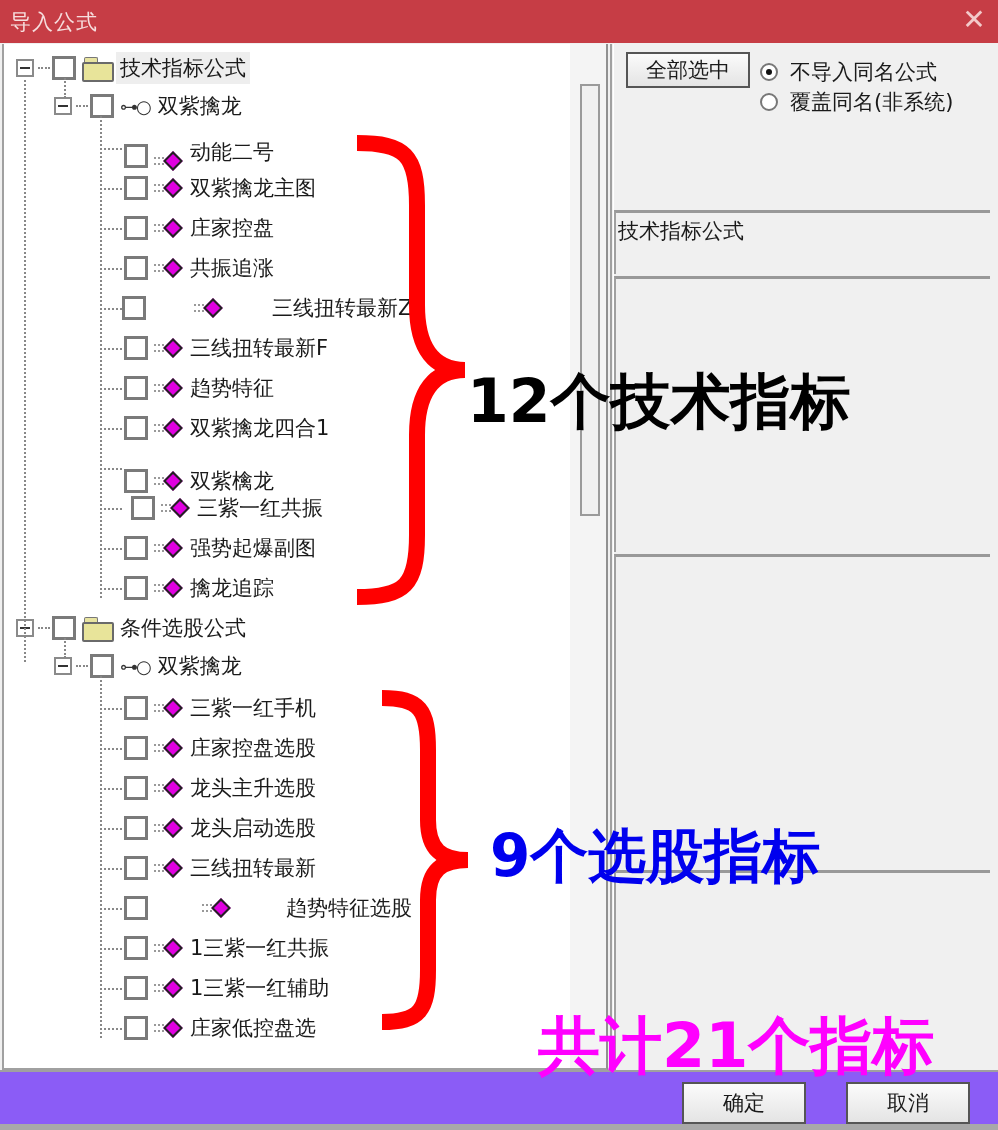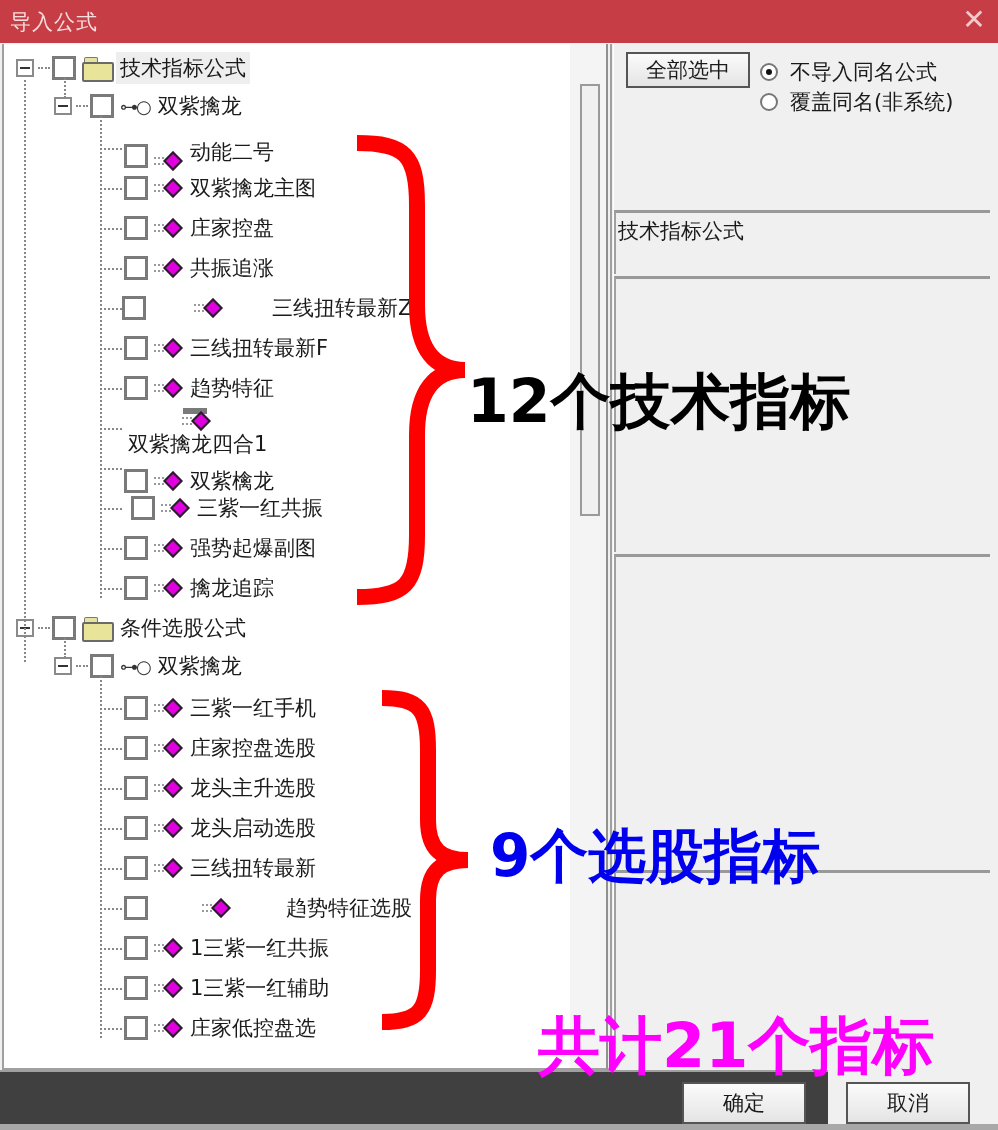--- a/index.html
+++ b/index.html
@@ -34,21 +34,21 @@
 
   .right-panel { position: absolute; left: 610px; top: 44px; width: 388px; height: 1026px; background: #f0f0f0; }
   .right-panel .sep-left { position: absolute; left: 0; top: 0; width: 4px; height: 1026px; border-left: 2px solid #a0a0a0; border-right: 1px solid #fff; }
   .btn { position: absolute; background: linear-gradient(#fbfbfb, #e4e4e4); border: 2px solid #555; font-size: 21px; text-align: center; cursor: pointer; color: #1a1a1a; }
   .radio-row { position: absolute; display: flex; align-items: center; font-size: 21px; }
   .radio { width: 18px; height: 18px; border-radius: 50%; border: 2px solid #777; background: #fff; margin-right: 12px; position: relative; cursor: pointer; }
   .radio.on::after { content: ""; position: absolute; left: 4px; top: 4px; width: 6px; height: 6px; border-radius: 50%; background: #111; }
   .box { position: absolute; left: 4px; width: 376px; border-top: 3px solid #999; border-left: 2px solid #a0a0a0; background: #f0f0f0; }
   .box .inner { font-size: 21px; padding: 4px 2px; }
 
-  .bottom-bar { position: absolute; left: 0; top: 1070px; width: 828px; height: 60px; background: #404040; border-top: 2px solid #a0a0a0; }
+  .bottom-bar { position: absolute; left: 0; top: 1070px; width: 998px; height: 60px; background: #8b5cf6; border-top: 2px solid #a0a0a0; }
   .bottom-bar .edge { position: absolute; left: 0; bottom: 0; width: 998px; height: 6px; background: #a8a8a8; }
 
   .anno { position: absolute; font-family: "DejaVu Sans", sans-serif; font-weight: bold; white-space: nowrap; z-index: 5; }
   .brace { position: absolute; z-index: 4; }
 </style>
 </head>
 <body>
 
 <div class="titlebar">
   <span class="title">导入公式</span>
@@ -130,21 +130,21 @@
     <div class="hline" style="left:96px; top:344px; width:22px;"></div>
     <div class="tree-row" style="left:120px; top:324px;">
         <span class="check"></span>
         <span class="formula-icon">
         <span class="lines"></span>
         <span class="gem"></span>
       </span>
         <span class="label">趋势特征</span>
       </div>
     <div class="hline" style="left:96px; top:384px; width:22px;"></div>
-    <div class="tree-row" style="left:120px; top:364px;flex-direction:column;">
+    <div class="tree-row" style="left:120px; top:364px;">
         <span class="check"></span>
         <span class="formula-icon">
         <span class="lines"></span>
         <span class="gem"></span>
       </span>
         <span class="label">双紫擒龙四合1</span>
       </div>
     <div class="hline" style="left:96px; top:424px; width:22px;"></div>
     <div class="tree-row" style="left:120px; top:404px;margin-top:13px;">
         <span class="check"></span>

